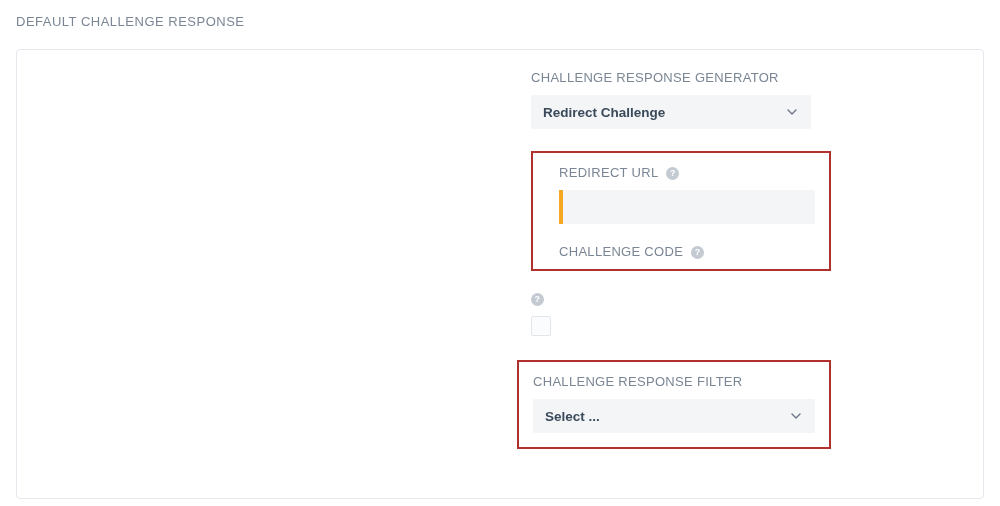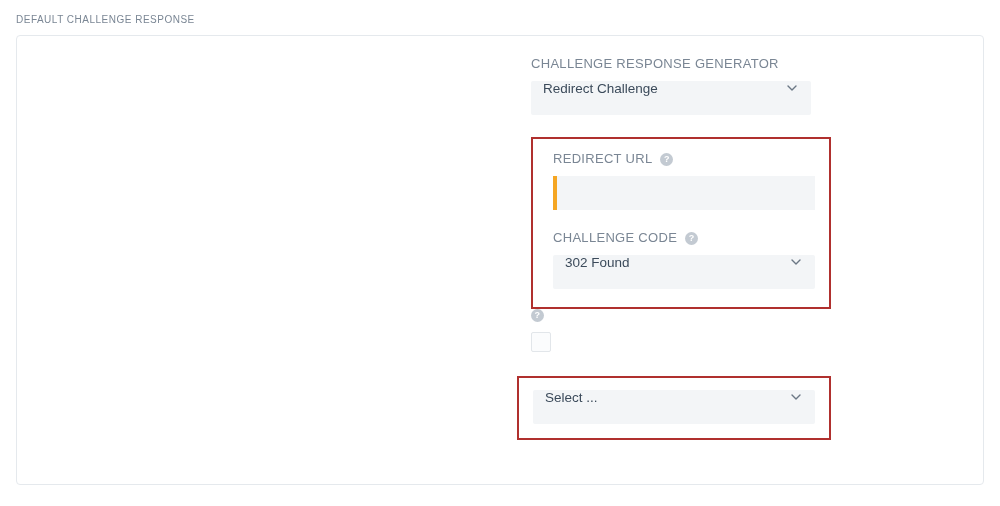--- a/index.html
+++ b/index.html
@@ -4,24 +4,24 @@
   <style>
     * { box-sizing: border-box; margin: 0; padding: 0; }
     body {
       font-family: -apple-system, BlinkMacSystemFont, "Segoe UI", Helvetica, Arial, sans-serif;
       background: #ffffff;
       color: #4a5568;
       padding: 14px 16px;
       width: 1000px;
     }
     .section-title {
-      font-size: 10px;
+      font-size: 13px;
       letter-spacing: 0.5px;
       color: #7a8694;
-      margin-bottom: 10px;
+      margin-bottom: 20px;
       font-weight: 400;
     }
     .panel {
       border: 1px solid #e5e9ed;
       border-radius: 4px;
       padding: 20px 24px 28px 24px;
       min-height: 450px;
     }
     .inner-column {
       margin-left: 490px;
@@ -51,40 +51,42 @@
       line-height: 1;
     }
     .select-box {
       width: 280px;
       height: 34px;
       background: #f3f5f7;
       border: none;
       border-radius: 2px;
       padding: 0 12px;
       display: flex;
-      align-items: flex-start;
+      align-items: center;
       justify-content: space-between;
       cursor: pointer;
       margin-bottom: 22px;
+      font-weight: bold;
     }
     .select-value {
       font-size: 13.5px;
       color: #3b4a5a;
     }
     .chevron {
       width: 14px;
       height: 14px;
       display: inline-flex;
       align-items: center;
       justify-content: center;
     }
     .chevron svg { display:block; }
     .highlight-box {
       border: 2px solid #b0302e;
-      padding: 12px 14px 0 20px;
+      padding: 12px 14px 0 26px;
+      margin-bottom: 22px;
       width: 300px;
     }
     .highlight-box .field-label { margin-bottom: 10px; }
     .highlight-box .select-box { width: 100%; margin-bottom: 18px; }
     .text-input {
       width: 100%;
       height: 34px;
       background: #f3f5f7;
       border: none;
       border-left: 4px solid #f5a623;
@@ -135,36 +137,31 @@
       <div class="field-label">
         <span>REDIRECT URL</span>
         <span class="help-icon">?</span>
       </div>
       <input type="text" class="text-input" value="" style="">
 
       <div class="field-label">
         <span>CHALLENGE CODE</span>
         <span class="help-icon">?</span>
       </div>
-      <div class="select-box">
-        <span class="select-value">302 Found</span>
-        <span class="chevron">
-          <svg width="12" height="12" viewBox="0 0 12 12">
-              <path d="M2 4 L6 8 L10 4" stroke="#6b7785" stroke-width="1.4" fill="none" stroke-linecap="round" stroke-linejoin="round"></path>
-            </svg>
-        </span>
-      </div>
     </div>
 
     <div class="field-label">
       <span class="help-icon">?</span>
     </div>
     <div class="checkbox-placeholder"></div>
 
     <div class="filter-box">
+      <div class="field-label">
+        <span>CHALLENGE RESPONSE FILTER</span>
+      </div>
       <div class="select-box">
         <span class="select-value">Select ...</span>
         <span class="chevron">
           <svg width="12" height="12" viewBox="0 0 12 12">
               <path d="M2 4 L6 8 L10 4" stroke="#6b7785" stroke-width="1.4" fill="none" stroke-linecap="round" stroke-linejoin="round"></path>
             </svg>
         </span>
       </div>
     </div>
 

